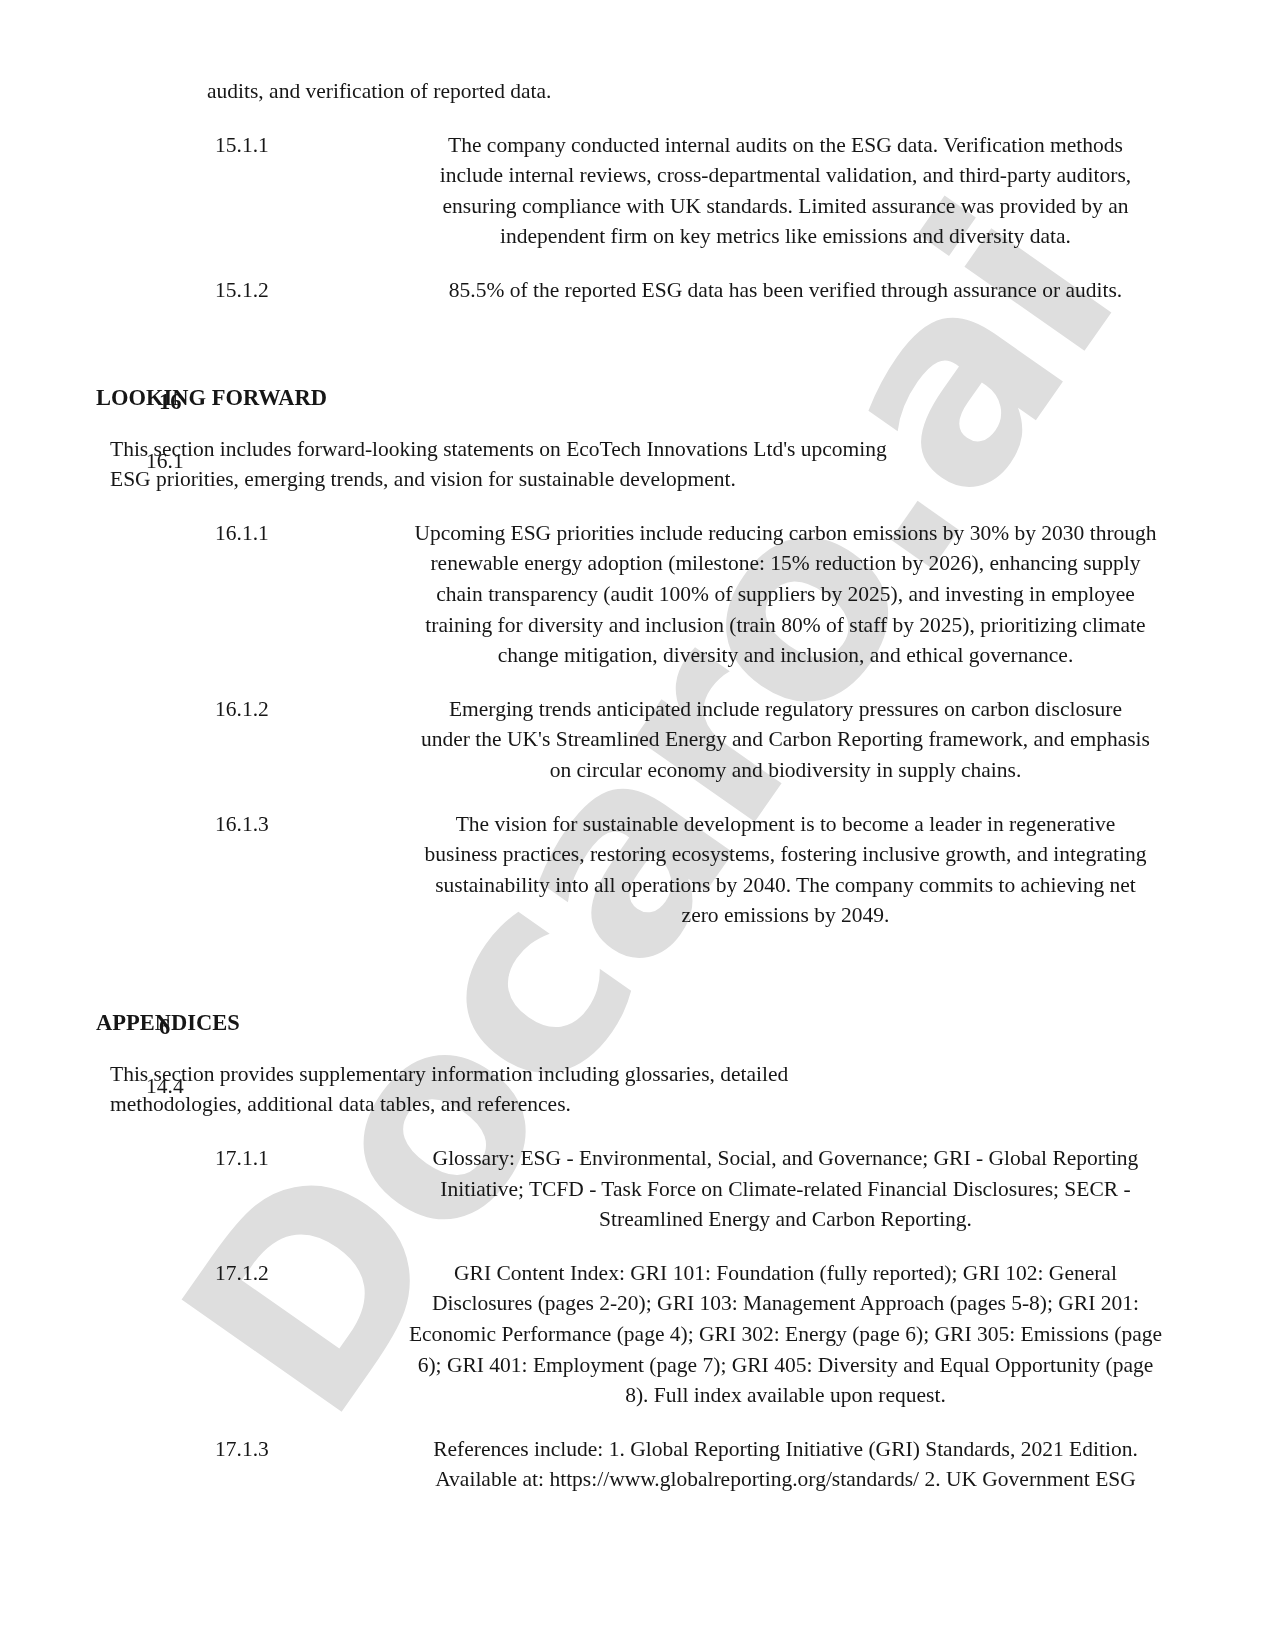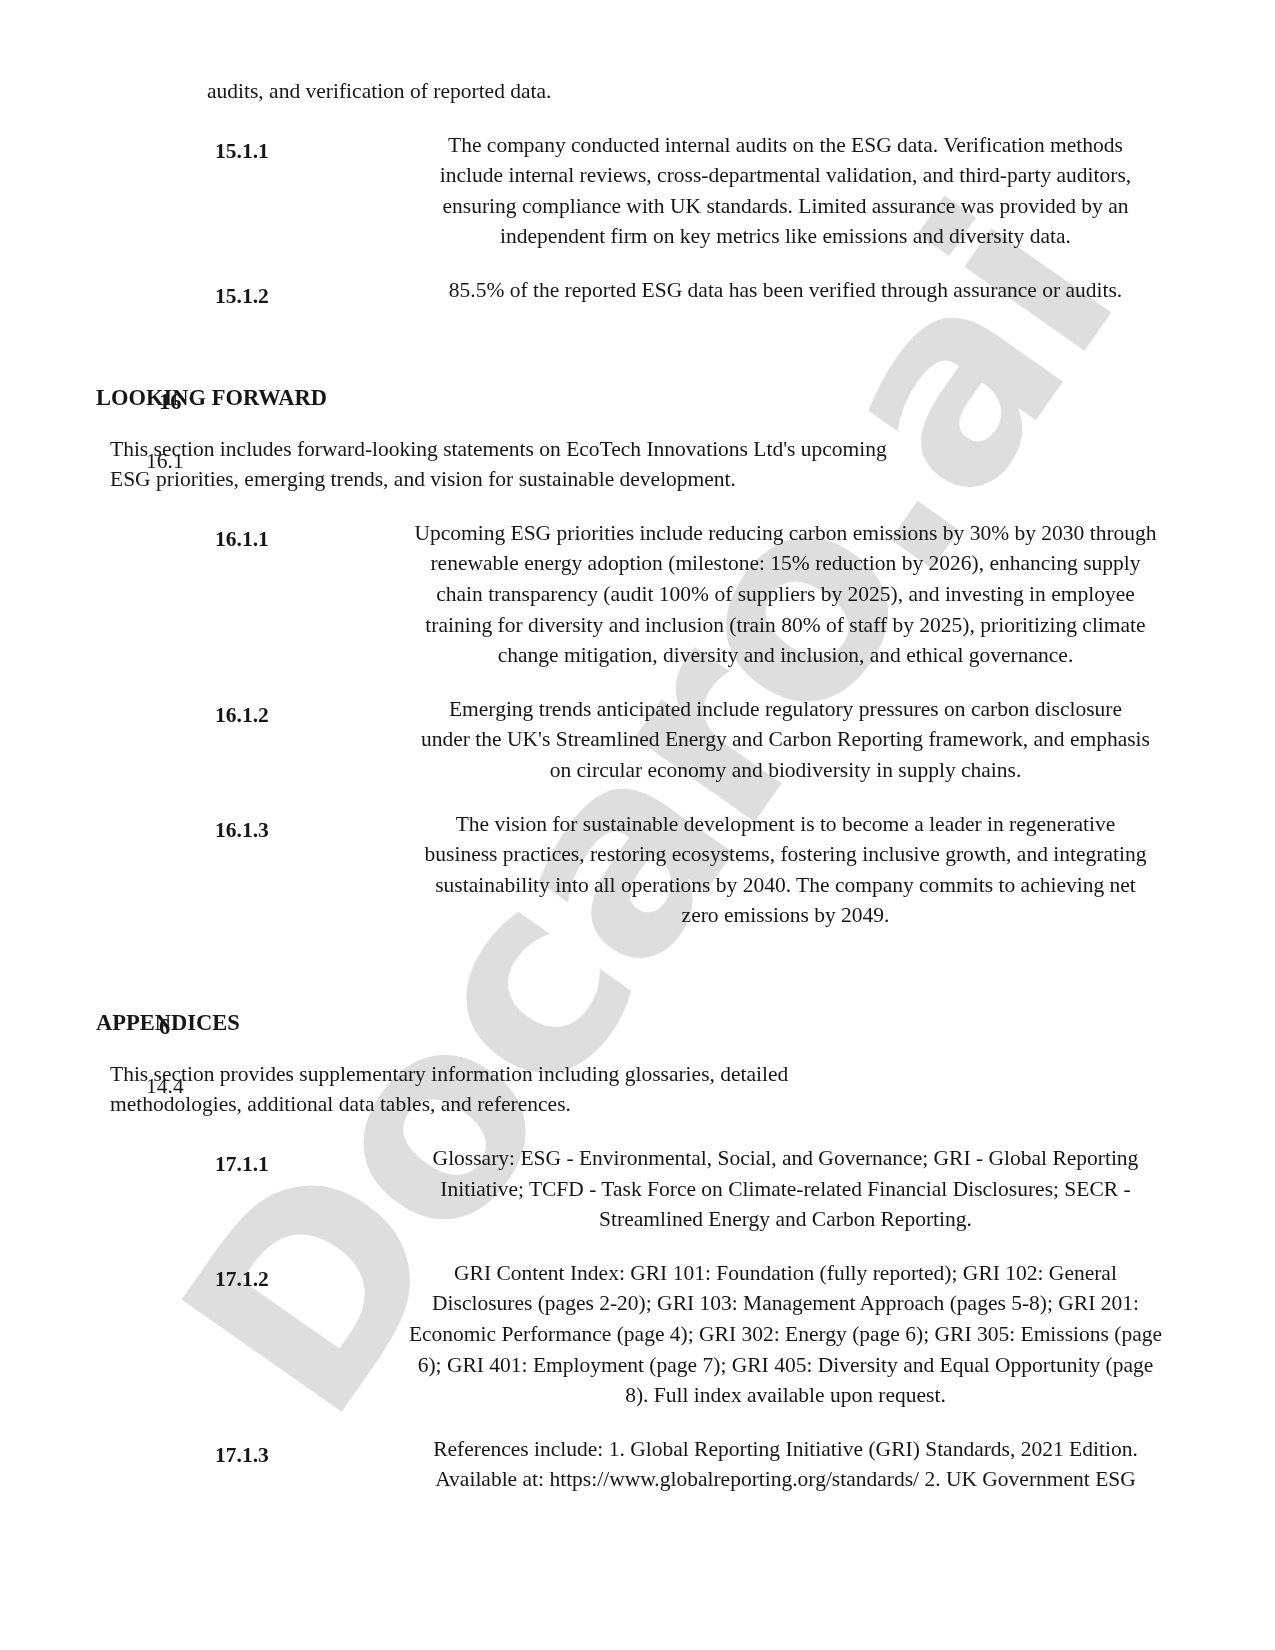--- a/index.html
+++ b/index.html
@@ -34,21 +34,21 @@
     line-height: 30.6px;
   }
   .block { position: relative; margin: 0 0 23px 0; }
   .txt { white-space: pre; }
   
   .cont .txt { margin-left: 207px; }
   
   .l2 .num { position: absolute; left: 146px; top: 12px; }
   .l2 .txt { margin-left: 110px; }
   
-  .l3 .num { position: absolute; left: 215px; top: 6px; font-weight: bold; }
+  .l3 .num { position: absolute; left: 215px; top: 0; }
   .l3 .txt { margin-left: 296px; text-align: center; }
   
   .heading {
     position: relative;
     margin: 75px 0 20px 0;
     font-size: 22.5px;
     font-weight: bold;
     line-height: 33px;
   }
   .heading .num { position: absolute; left: 159px; top: 4px; }

